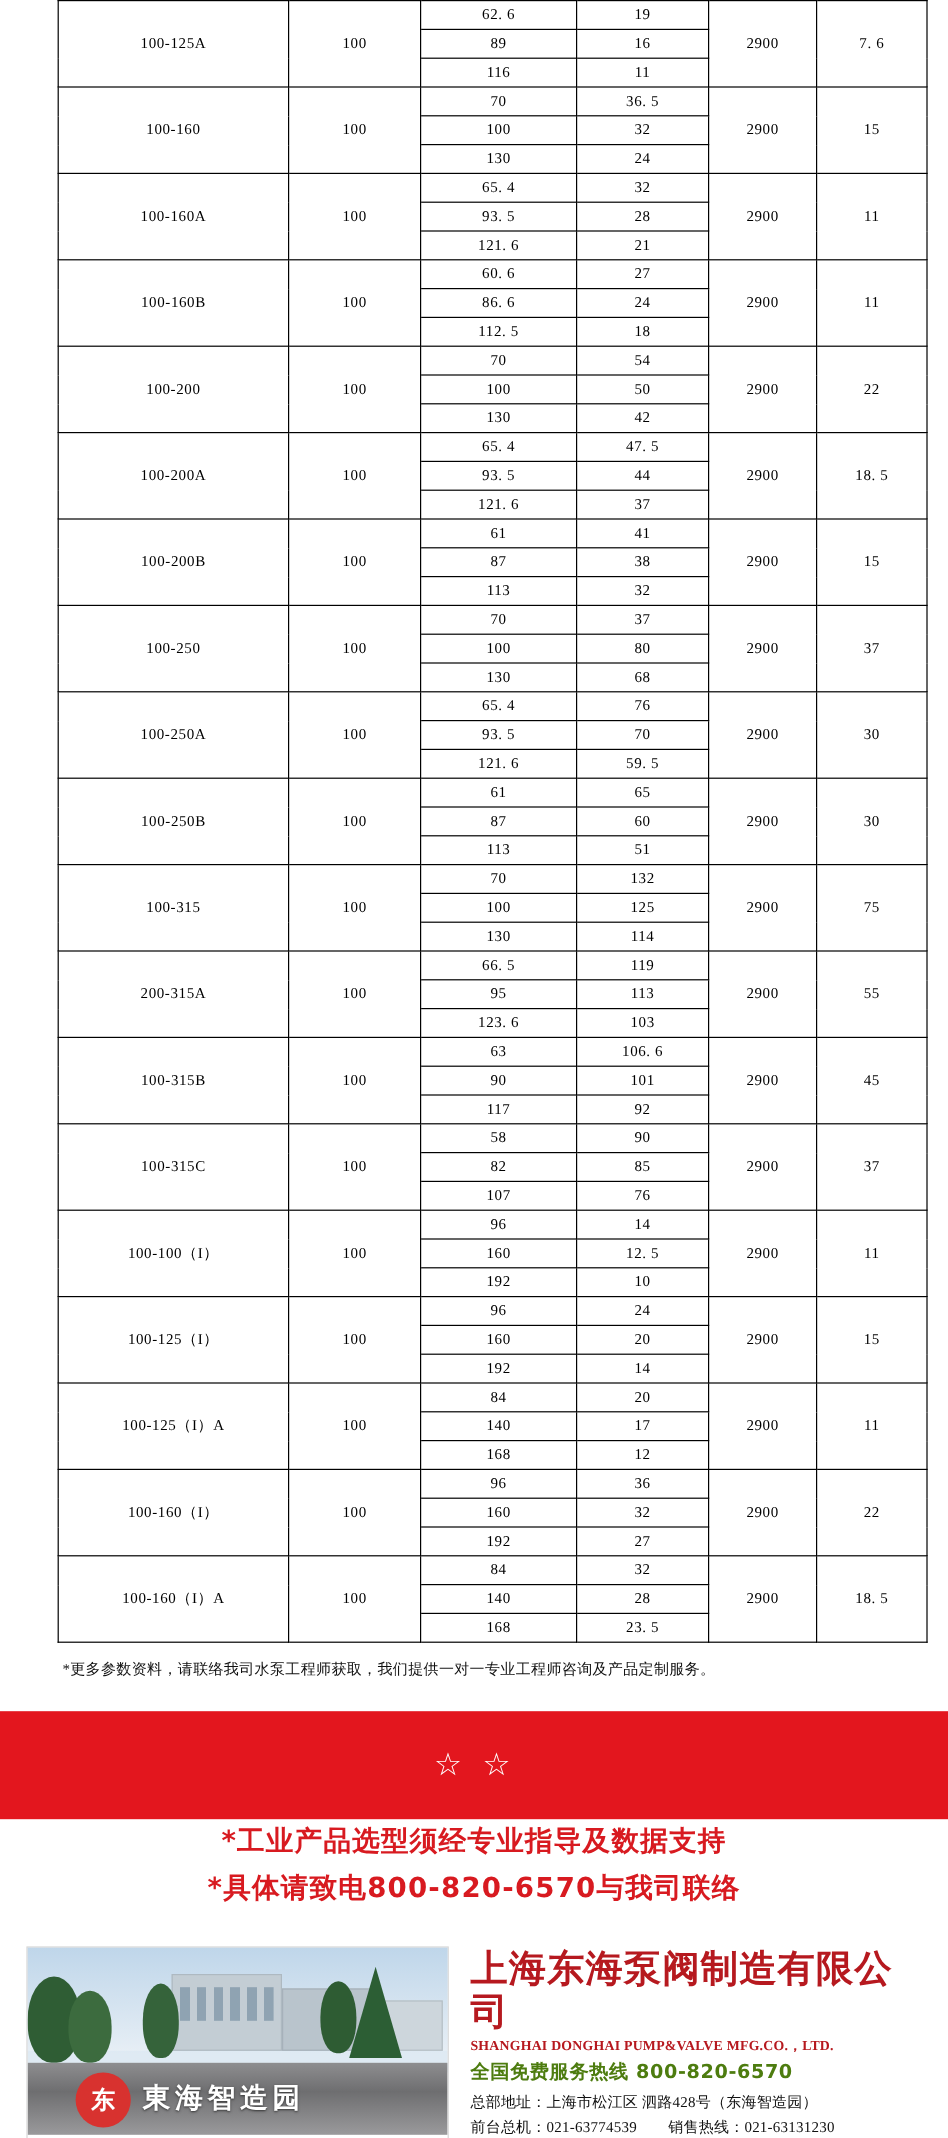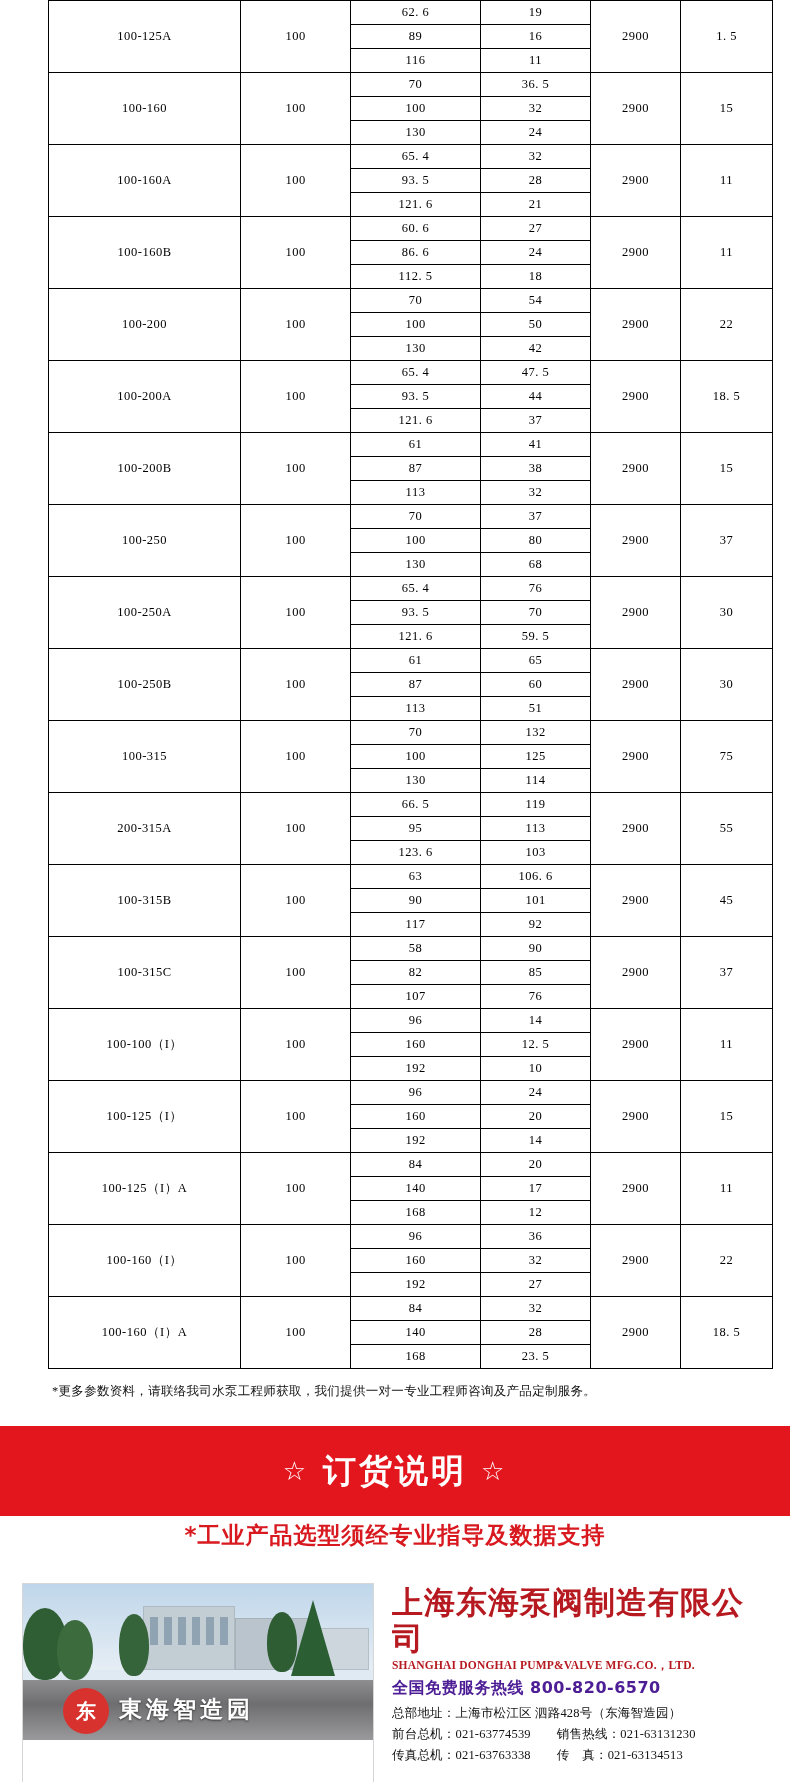--- a/index.html
+++ b/index.html
@@ -154,21 +154,21 @@
   }
   .co-name-en {
     color: #b6191f;
     font-size: 11.5px;
     font-weight: bold;
     letter-spacing: 0.2px;
     font-family: "Liberation Serif", serif;
     margin-top: 2px;
   }
   .co-hotline {
-    color: #4c1d95;
+    color: #4d7c0f;
     font-size: 16px;
     font-weight: bold;
     margin-top: 5px;
     font-family: "DejaVu Sans", sans-serif;
     letter-spacing: 0.5px;
   }
   .co-line {
     font-size: 12.5px;
     color: #111;
     font-family: "Liberation Serif", serif;
@@ -185,21 +185,21 @@
 
   <div class="table-wrap">
     <table class="spec">
       <tbody id="table-body">
           <tr class="row-sub">
             <td class="model" rowspan="3">100-125A</td>
             <td class="flow" rowspan="3">100</td>
             <td class="q">62. 6</td>
             <td class="h">19</td>
             <td class="speed" rowspan="3">2900</td>
-            <td class="power" rowspan="3">1. 5</td>
+            <td class="power" rowspan="3">7. 6</td>
           </tr>
           <tr class="row-sub">
             <td class="q">89</td>
             <td class="h">16</td>
           </tr>
           <tr class="row-sub">
             <td class="q">116</td>
             <td class="h">11</td>
           </tr>
           <tr class="row-sub">
@@ -492,27 +492,27 @@
           </tr>
         </tbody>
     </table>
   </div>
 
   <div class="note">*更多参数资料，请联络我司水泵工程师获取，我们提供一对一专业工程师咨询及产品定制服务。</div>
 
   <div class="banner">
     <div class="banner-text">
       <span class="star">☆</span>
-      <span>订货说明</span>
       <span class="star">☆</span>
     </div>
   </div>
 
   <div class="headlines">
     <div class="headline">*工业产品选型须经专业指导及数据支持</div>
+    <div class="headline">*具体请致电800-820-6570与我司联络</div>
   </div>
 
   <div class="footer">
 
     <div class="photo">
       <div class="ph-sky"></div>
       <div class="ph-bldg1"></div>
       <div class="ph-bldg2"></div>
       <div class="ph-bldg3"></div>
       <div class="ph-tree ph-t1"></div>

